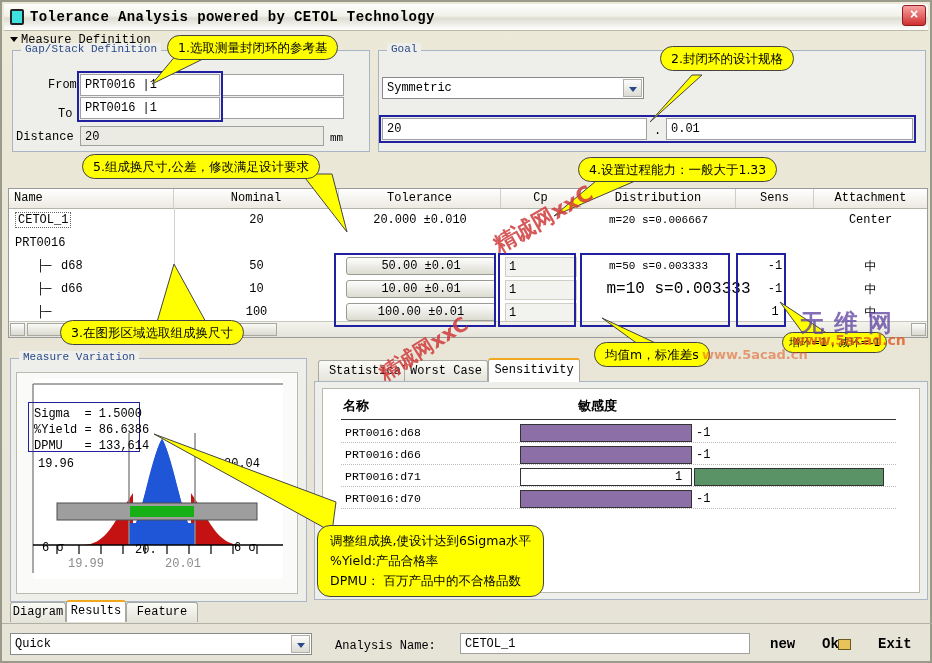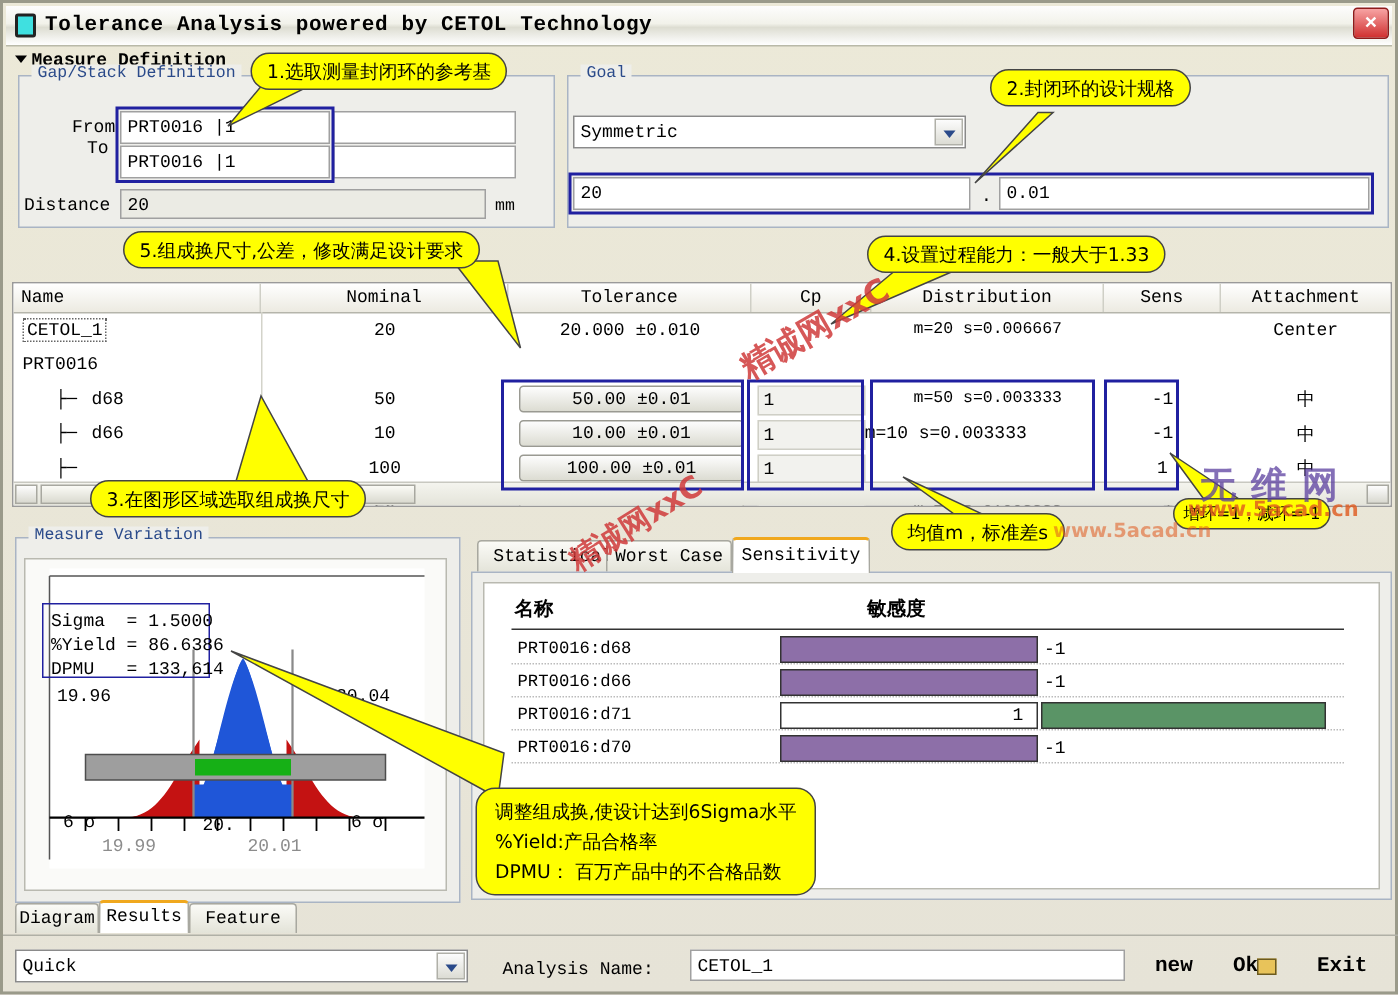--- a/index.html
+++ b/index.html
@@ -42,21 +42,21 @@
     font-family:"Liberation Sans",sans-serif;
     cursor:pointer;
   }
   
   .grp{position:absolute;border:1px solid #a9b4c4;background:#eeeeea;}
   .grp > .lbl{
     position:absolute;top:-8px;left:8px;background:#eeeeea;padding:0 4px;
     color:#2a4a8a;font-size:11px;font-family:"Liberation Mono",monospace;
   }
   .sectionhdr{
-    position:absolute;color:#000;font-size:12px;font-weight:bold;
+    position:absolute;color:#000;font-size:12px;font-weight:normal;
     font-family:"Liberation Mono",monospace;
   }
   .arrowdn{
     display:inline-block;width:0;height:0;
     border-left:4px solid transparent;border-right:4px solid transparent;
     border-top:5px solid #000;vertical-align:middle;margin-right:3px;
   }
   
   .fld{
     position:absolute;background:#fff;border:1px solid #a0a0a0;
@@ -165,21 +165,21 @@
     <span class="arrowdn"></span><span>Measure Definition</span>
   </div>
 
   <div class="grp" style="left:10px;top:48px;width:356px;height:100px;">
     <div class="lbl">Gap/Stack Definition</div>
   </div>
   <div class="lab" style="left:46px;top:76px;">From</div>
   <div class="fld" style="left:78px;top:72px;width:140px;height:22px;">PRT0016 |1</div>
   <div class="fld" style="left:220px;top:72px;width:122px;height:22px;"></div>
 
-  <div class="lab" style="left:56px;top:90px;">To</div>
+  <div class="lab" style="left:56px;top:105px;">To</div>
   <div class="fld" style="left:78px;top:95px;width:140px;height:22px;">PRT0016 |1</div>
   <div class="fld" style="left:220px;top:95px;width:122px;height:22px;"></div>
   <div class="bluebox" style="left:75px;top:69px;width:146px;height:51px;"></div>
 
   <div class="lab" style="left:14px;top:128px;">Distance</div>
   <div class="fld ro" style="left:78px;top:124px;width:244px;height:20px;">20</div>
   <div class="lab" style="left:328px;top:130px;font-size:11px;">mm</div>
 
   <div class="grp" style="left:376px;top:48px;width:546px;height:100px;">
     <div class="lbl">Goal</div>
@@ -230,21 +230,21 @@
       <div class="cellC" style="left:727px;width:78px;">-1</div>
       <div class="cellC" style="left:805px;width:113px;font-family:'DejaVu Sans',sans-serif;">中</div>
     </div>
 
     <div class="trow" style="top:89px;">
       <div class="cellL" style="left:28px;">├─</div>
       <div class="cellL" style="left:52px;">d66</div>
       <div class="cellC" style="left:165px;width:165px;">10</div>
       <div class="btncell" style="left:337px;top:2px;width:150px;">10.00 ±0.01</div>
       <div class="cpcell" style="left:496px;top:2px;width:72px;">1</div>
-      <div class="cellC" style="left:544px;width:155px;font-size:12px;">m=10  s=0.003333</div>
+      <div class="cellC" style="left:592px;width:155px;font-size:16px;">m=10  s=0.003333</div>
       <div class="cellC" style="left:727px;width:78px;">-1</div>
       <div class="cellC" style="left:805px;width:113px;font-family:'DejaVu Sans',sans-serif;">中</div>
     </div>
 
     <div class="trow" style="top:112px;">
       <div class="cellL" style="left:28px;">├─</div>
       <div class="cellL" style="left:52px;margin-top:32px;">d71</div>
       <div class="cellC" style="left:165px;width:165px;">100</div>
       <div class="btncell" style="left:337px;top:2px;width:150px;">100.00 ±0.01</div>
       <div class="cpcell" style="left:496px;top:2px;width:72px;">1</div>

